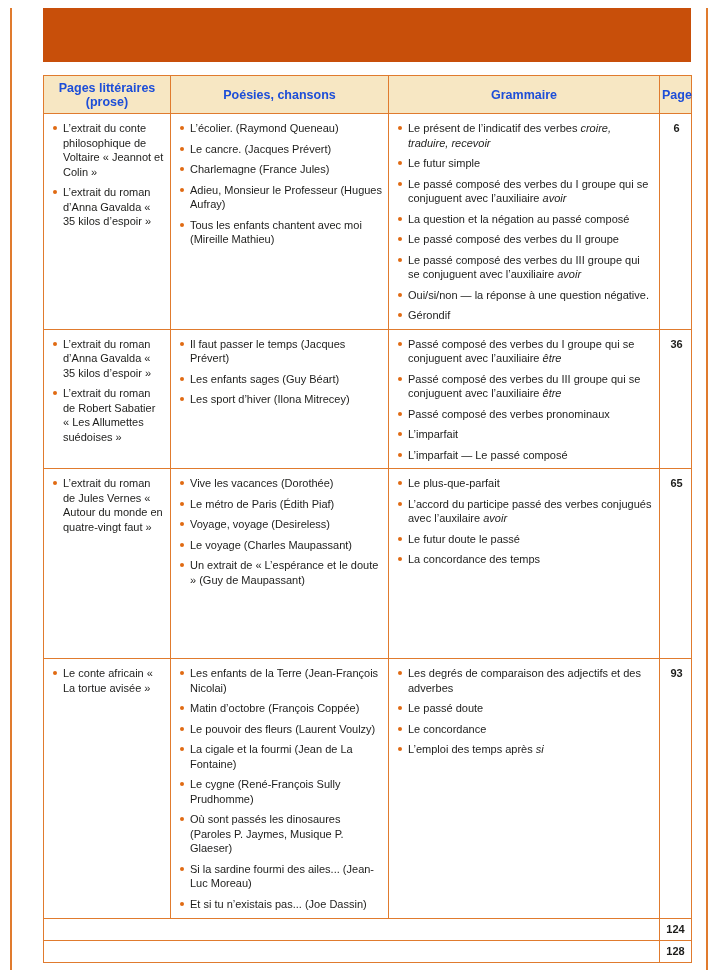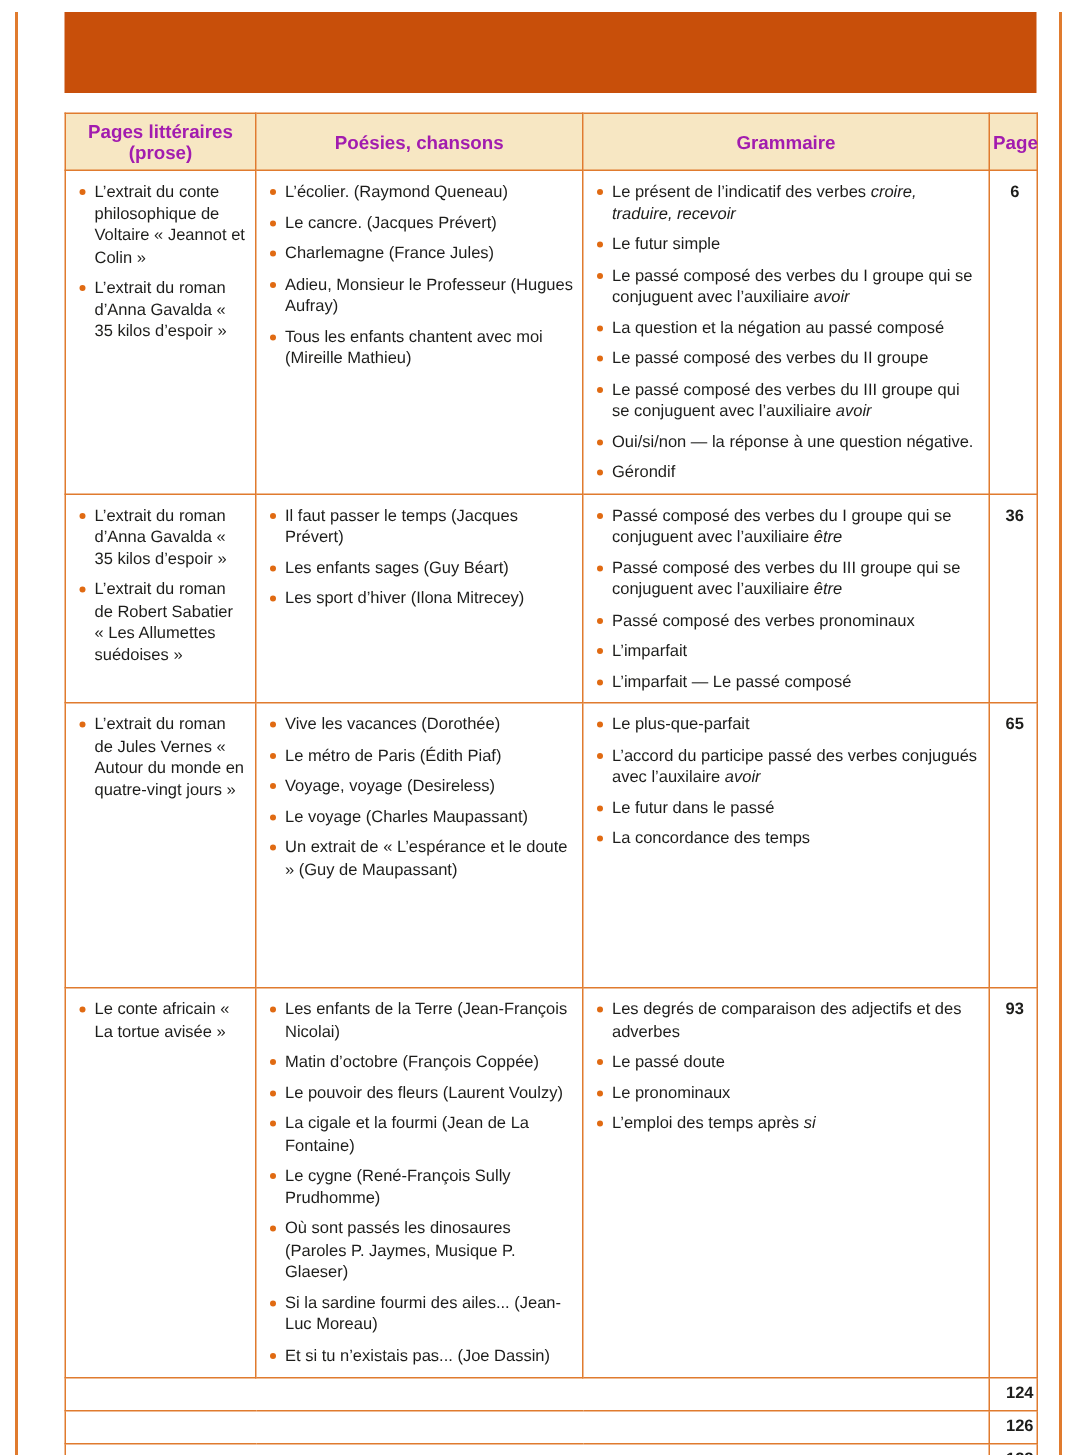--- a/index.html
+++ b/index.html
@@ -21,39 +21,39 @@
   .edge-right{right:10px;}
   .band{position:absolute;left:43px;top:8px;width:648px;height:54px;background:var(--band);}
   table.toc{
     position:absolute;left:43px;top:75px;width:648px;
     border-collapse:collapse;table-layout:fixed;
   }
   .toc th,.toc td{border:1px solid var(--border);}
   .toc th{
     background:var(--header-bg);font-size:12.5px;font-weight:bold;
     text-align:center;vertical-align:middle;padding:4px 2px;height:38px;
-    color:#a21caf;
+    color:#1d4ed8;
   }
   .toc td{vertical-align:top;padding:7px 6px 6px 8px;font-size:11px;line-height:1.32;}
   .toc ul{margin:0;padding:0;list-style:none;}
   .toc li{position:relative;padding-left:11px;margin-bottom:6px;}
   .toc li:last-child{margin-bottom:0;}
   .bullet{
     position:absolute;left:1px;top:5px;width:4px;height:4px;border-radius:50%;
     background:var(--bullet);display:block;
   }
   .col-page-cell{
     text-align:center;font-weight:bold;font-size:13px;padding:7px 2px;
   }
   tbody tr:nth-child(1){height:190px;}
   tbody tr:nth-child(2){height:132px;}
   tbody tr:nth-child(3){height:190px;}
   tbody tr:nth-child(4){height:218px;}
   tr.extra-row{height:22px;}
-  tr.extra-row td{padding:2px;text-align:right;}
+  tr.extra-row td{padding:2px;}
   tr.extra-row .col-page-cell{padding:3px 2px;}
 </style>
 </head>
 <body>
 
 <div class="edge edge-left"></div>
 <div class="edge edge-right"></div>
 <div class="band"></div>
 
 <table class="toc">
@@ -123,37 +123,37 @@
             <li><span class="bullet"></span><span>Passé composé des verbes pronominaux</span></li>
             <li><span class="bullet"></span><span>L’imparfait</span></li>
             <li><span class="bullet"></span><span>L’imparfait — Le passé composé</span></li>
           </ul>
         </td>
         <td class="col-page-cell">36</td>
       </tr>
       <tr>
         <td>
           <ul>
-            <li><span class="bullet"></span><span>L’extrait du roman de Jules Vernes « Autour du monde en quatre-vingt jours »</span></li>
+            <li><span class="bullet"></span><span>L’extrait du roman de Jules Vernes « Autour du monde en quatre-vingt faut »</span></li>
           </ul>
         </td>
         <td>
           <ul>
             <li><span class="bullet"></span><span>Vive les vacances (Dorothée)</span></li>
             <li><span class="bullet"></span><span>Le métro de Paris (Édith Piaf)</span></li>
             <li><span class="bullet"></span><span>Voyage, voyage (Desireless)</span></li>
             <li><span class="bullet"></span><span>Le voyage (Charles Maupassant)</span></li>
             <li><span class="bullet"></span><span>Un extrait de « L’espérance et le doute » (Guy de Maupassant)</span></li>
           </ul>
         </td>
         <td>
           <ul>
             <li><span class="bullet"></span><span>Le plus-que-parfait</span></li>
             <li><span class="bullet"></span><span>L’accord du participe passé des verbes conjugués avec l’auxilaire <i>avoir</i></span></li>
-            <li><span class="bullet"></span><span>Le futur dans le passé</span></li>
+            <li><span class="bullet"></span><span>Le futur doute le passé</span></li>
             <li><span class="bullet"></span><span>La concordance des temps</span></li>
           </ul>
         </td>
         <td class="col-page-cell">65</td>
       </tr>
       <tr>
         <td>
           <ul>
             <li><span class="bullet"></span><span>Le conte africain « La tortue avisée »</span></li>
           </ul>
@@ -167,32 +167,28 @@
             <li><span class="bullet"></span><span>Le cygne (René-François Sully Prudhomme)</span></li>
             <li><span class="bullet"></span><span>Où sont passés les dinosaures (Paroles P. Jaymes, Musique P. Glaeser)</span></li>
             <li><span class="bullet"></span><span>Si la sardine fourmi des ailes... (Jean-Luc Moreau)</span></li>
             <li><span class="bullet"></span><span>Et si tu n’existais pas... (Joe Dassin)</span></li>
           </ul>
         </td>
         <td>
           <ul>
             <li><span class="bullet"></span><span>Les degrés de comparaison des adjectifs et des adverbes</span></li>
             <li><span class="bullet"></span><span>Le passé doute</span></li>
-            <li><span class="bullet"></span><span>Le pronominaux</span></li>
+            <li><span class="bullet"></span><span>Le concordance</span></li>
             <li><span class="bullet"></span><span>L’emploi des temps après <i>si</i></span></li>
           </ul>
         </td>
         <td class="col-page-cell">93</td>
       </tr>
       <tr class="extra-row">
         <td colspan="3"></td>
         <td class="col-page-cell">124</td>
       </tr>
       <tr class="extra-row">
         <td colspan="3"></td>
-        <td class="col-page-cell">126</td>
-      </tr>
-      <tr class="extra-row">
-        <td colspan="3"></td>
         <td class="col-page-cell">128</td>
       </tr>
     </tbody>
 </table>
 
 </body></html>

